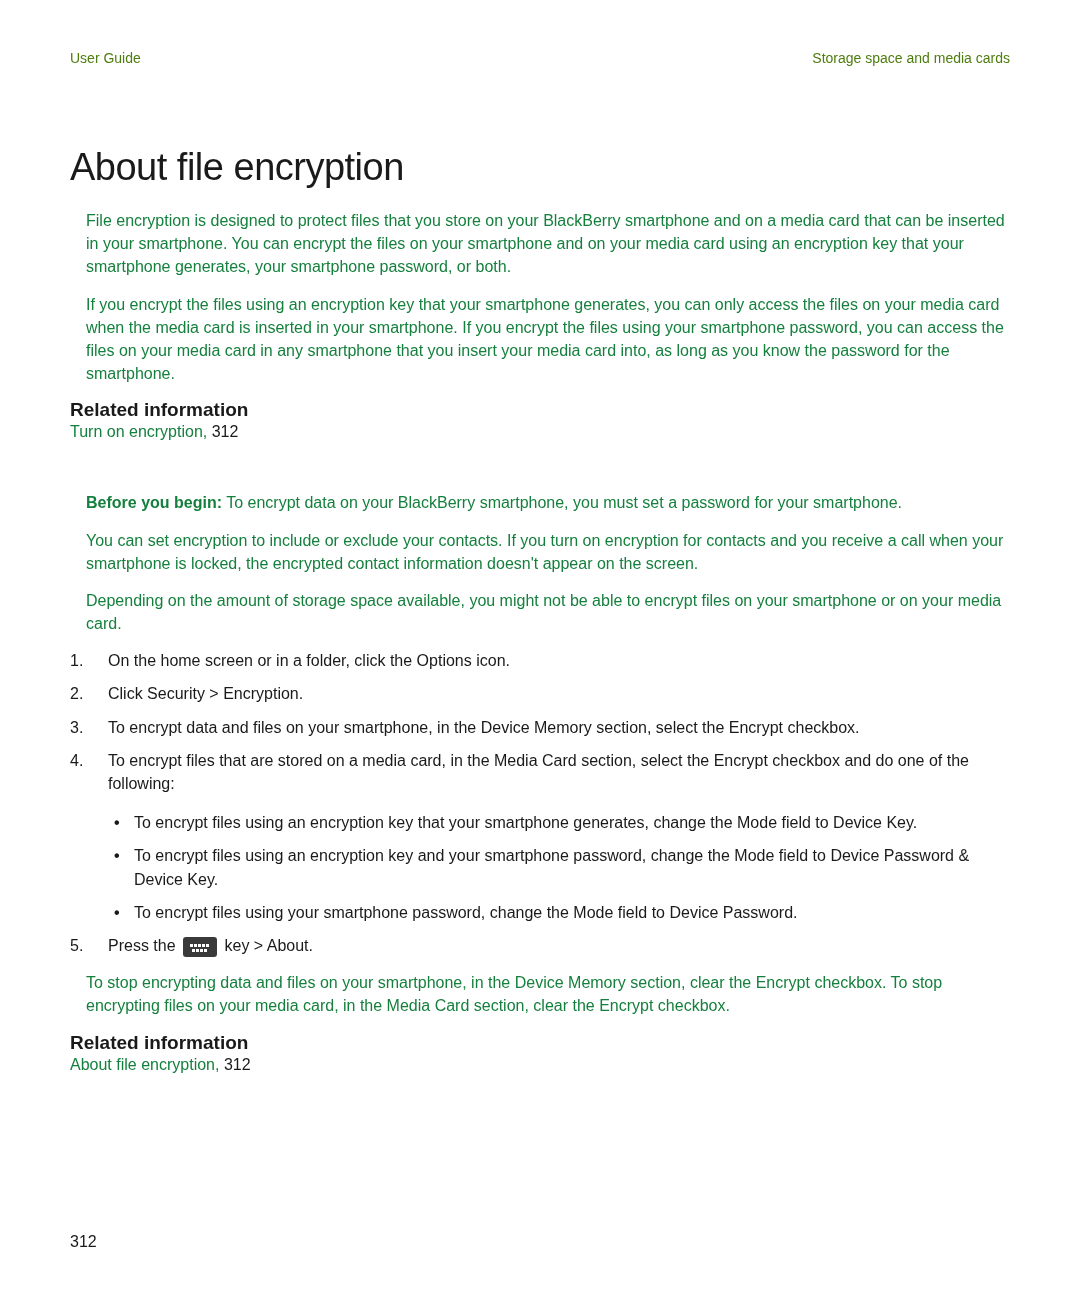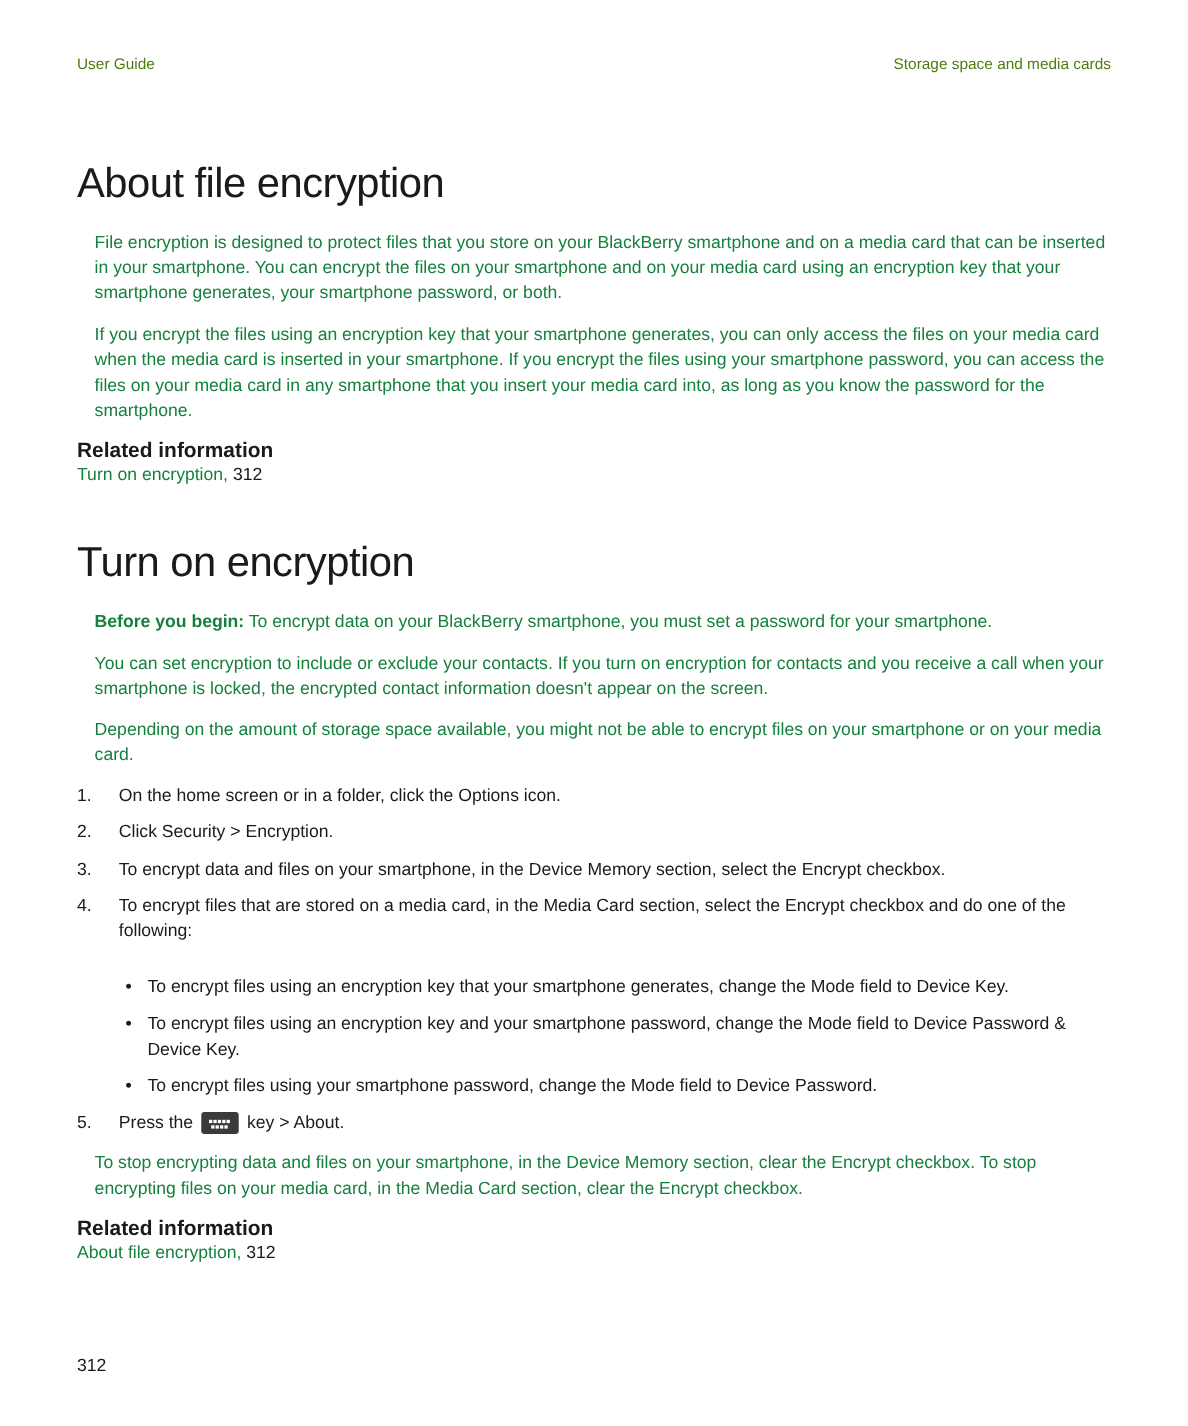--- a/index.html
+++ b/index.html
@@ -74,21 +74,21 @@
       line-height: 1.45;
     }
     ol > li::before {
       content: counter(item) ".";
       position: absolute;
       left: 0;
       top: 0;
     }
     ul {
       list-style: none;
-      margin-top: 28px;
+      margin-top: 16px;
     }
     ul > li {
       position: relative;
       padding-left: 26px;
       margin-bottom: 10px;
       font-size: 16px;
       line-height: 1.45;
     }
     ul > li::before {
       content: "•";
@@ -144,21 +144,20 @@
     <p>File encryption is designed to protect files that you store on your BlackBerry smartphone and on a media card that can be inserted in your smartphone. You can encrypt the files on your smartphone and on your media card using an encryption key that your smartphone generates, your smartphone password, or both.</p>
     <p>If you encrypt the files using an encryption key that your smartphone generates, you can only access the files on your media card when the media card is inserted in your smartphone. If you encrypt the files using your smartphone password, you can access the files on your media card in any smartphone that you insert your media card into, as long as you know the password for the smartphone.</p>
     <div class="related-title">Related information</div>
     <div class="related-link">
       <a href="#">Turn on encryption,</a>
       <span class="related-page">312</span>
     </div>
   </div>
 
   <div class="section">
-    <h1>Turn on encryption</h1>
 
     <p>
       <span class="before-label">Before you begin:</span><span> To encrypt data on your BlackBerry smartphone, you must set a password for your smartphone.</span>
     </p>
 
     <p>You can set encryption to include or exclude your contacts. If you turn on encryption for contacts and you receive a call when your smartphone is locked, the encrypted contact information doesn't appear on the screen.</p>
     <p>Depending on the amount of storage space available, you might not be able to encrypt files on your smartphone or on your media card.</p>
 
     <ol>
       <li>

